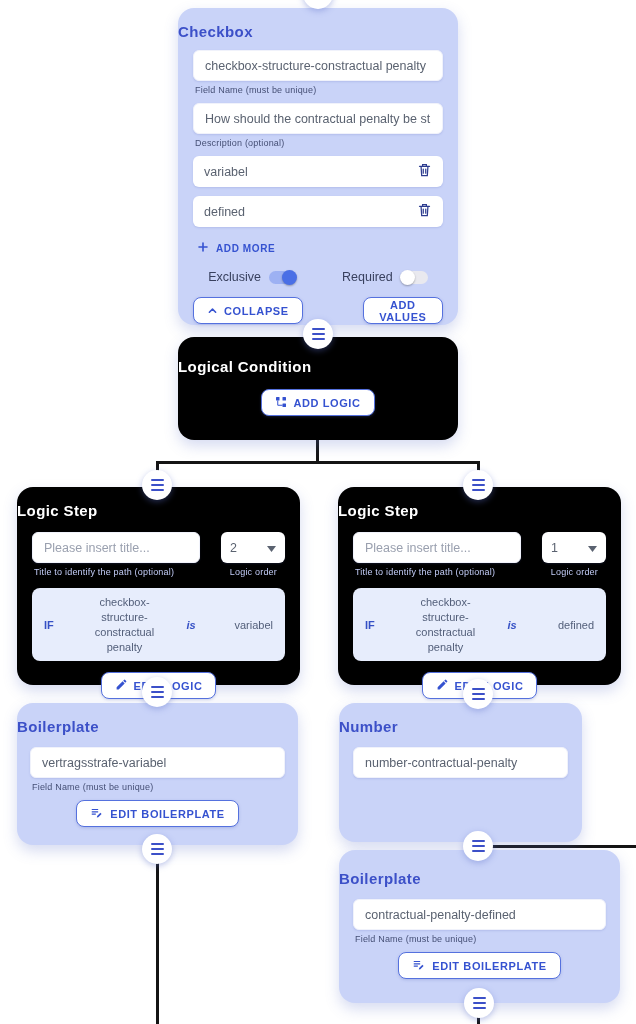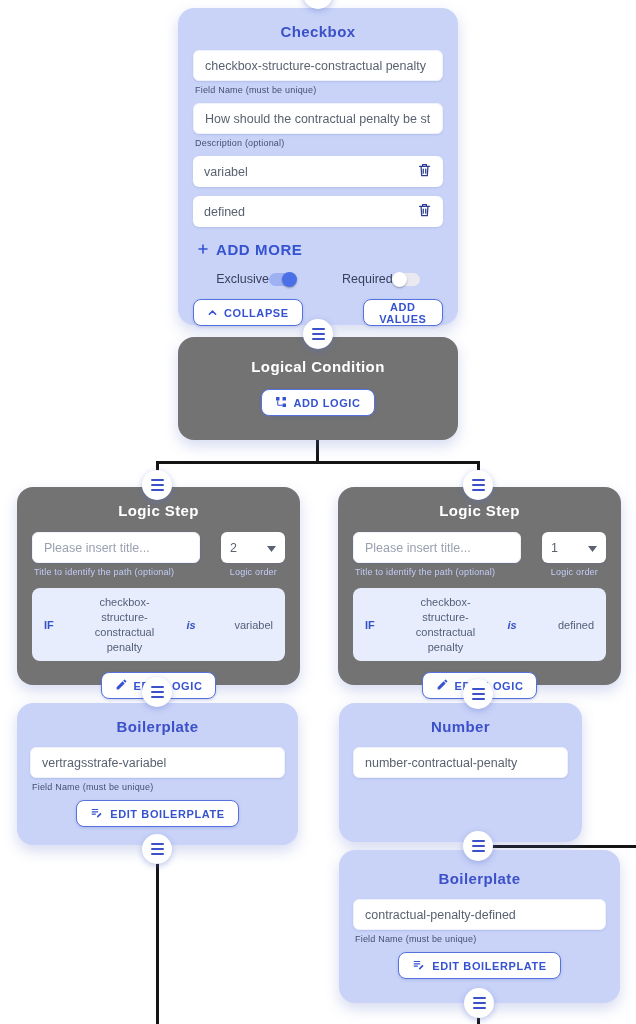--- a/index.html
+++ b/index.html
@@ -6,22 +6,22 @@
   .stage{position:relative;width:636px;height:1024px;background:#ffffff;overflow:hidden;
          font-family:"Liberation Sans","DejaVu Sans",sans-serif;}
 
   
   .conn{position:absolute;background:#141414;z-index:1;}
 
   
   .card{position:absolute;border-radius:16px;z-index:2;box-sizing:border-box;
         box-shadow:0 6px 14px rgba(90,110,200,.25);}
   .card.light{background:#c9d3f8;}
-  .card.dark{background:#737373;}
-  .card-title{font-size:15px;font-weight:bold;letter-spacing:.4px;text-align:center;
+  .card.dark{background:#000000;}
+  .card-title{font-size:15px;font-weight:bold;letter-spacing:.4px;
               color:#3c50c8;padding-top:15px;}
   .card.dark .card-title{color:#ffffff;}
 
   .pad{padding:10px 15px 0 15px;}
 
   
   .tb{box-sizing:border-box;width:100%;height:31px;background:#fff;border:1px solid #f0f2fb;
       border-radius:6px;padding:0 11px;font-size:12.5px;color:#5a6270;outline:none;
       font-family:inherit;box-shadow:0 1px 2px rgba(80,95,180,.18);}
   .tb::placeholder{color:#9aa0af;}
@@ -33,25 +33,25 @@
           box-shadow:0 1px 2px rgba(80,95,180,.18);margin-bottom:9px;}
   .tb-row .opt-text{flex:1;}
   .icon-btn{background:none;border:none;padding:0;cursor:pointer;display:flex;align-items:center;}
 
   
   .btn{display:inline-flex;align-items:center;justify-content:center;gap:6px;background:#fff;
        border:1.5px solid #5571de;border-radius:8px;color:#3552d0;font-weight:bold;
        font-size:11px;letter-spacing:.6px;padding:0 13px;height:27px;cursor:pointer;
        font-family:inherit;box-shadow:0 1px 3px rgba(80,95,180,.25);}
   .link-btn{display:inline-flex;align-items:center;gap:7px;background:none;border:none;cursor:pointer;
-            color:#3552d0;font-weight:bold;font-size:15px;letter-spacing:.6px;padding:0;font-family:inherit;}
+            color:#3552d0;font-weight:bold;font-size:10px;letter-spacing:.6px;padding:0;font-family:inherit;}
 
   
   .toggle-row{display:flex;justify-content:center;gap:46px;margin:13px 0 3px 0;}
-  .tgl-pair{display:flex;align-items:center;}
+  .tgl-pair{display:flex;align-items:center;gap:8px;}
   .tgl-label{font-size:12.5px;color:#38405e;}
   .switch{position:relative;width:27px;height:13px;border-radius:8px;background:#e9e9ef;cursor:pointer;}
   .switch .knob{position:absolute;top:-1px;left:-1px;width:15px;height:15px;border-radius:50%;
                 background:#fff;box-shadow:0 1px 2px rgba(0,0,0,.3);}
   .switch.on{background:#9db1f3;}
   .switch.on .knob{left:13px;background:#4a6fe6;}
 
   
   .handle{position:absolute;width:30px;height:30px;border-radius:50%;background:#fff;z-index:3;
           display:flex;align-items:center;justify-content:center;flex-direction:column;gap:2.5px;

